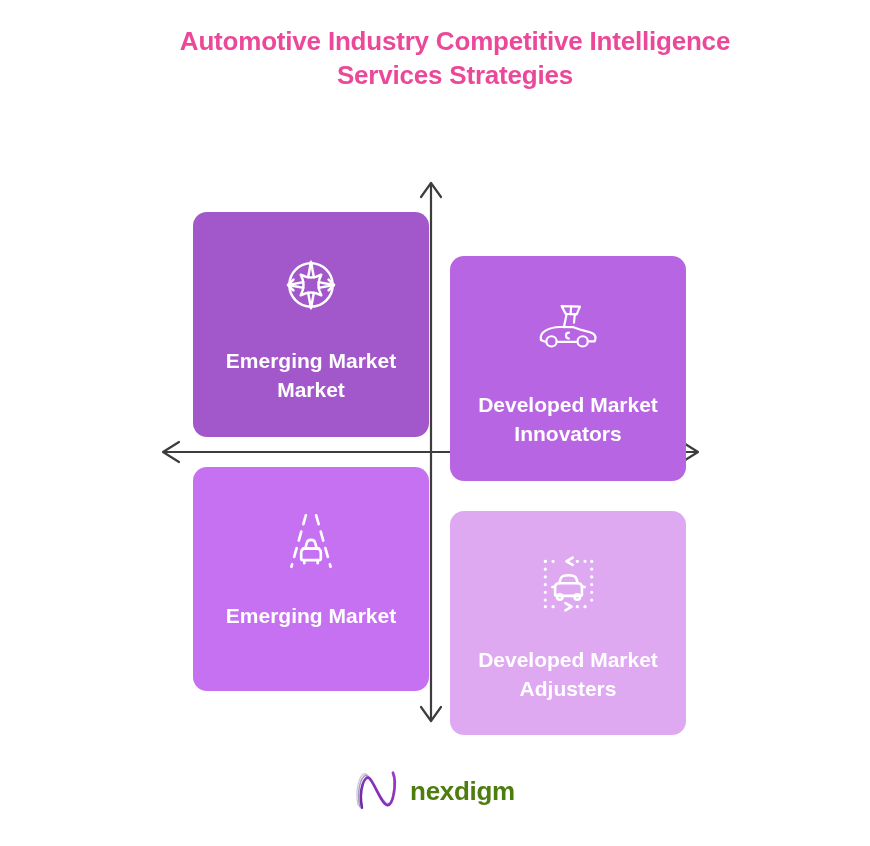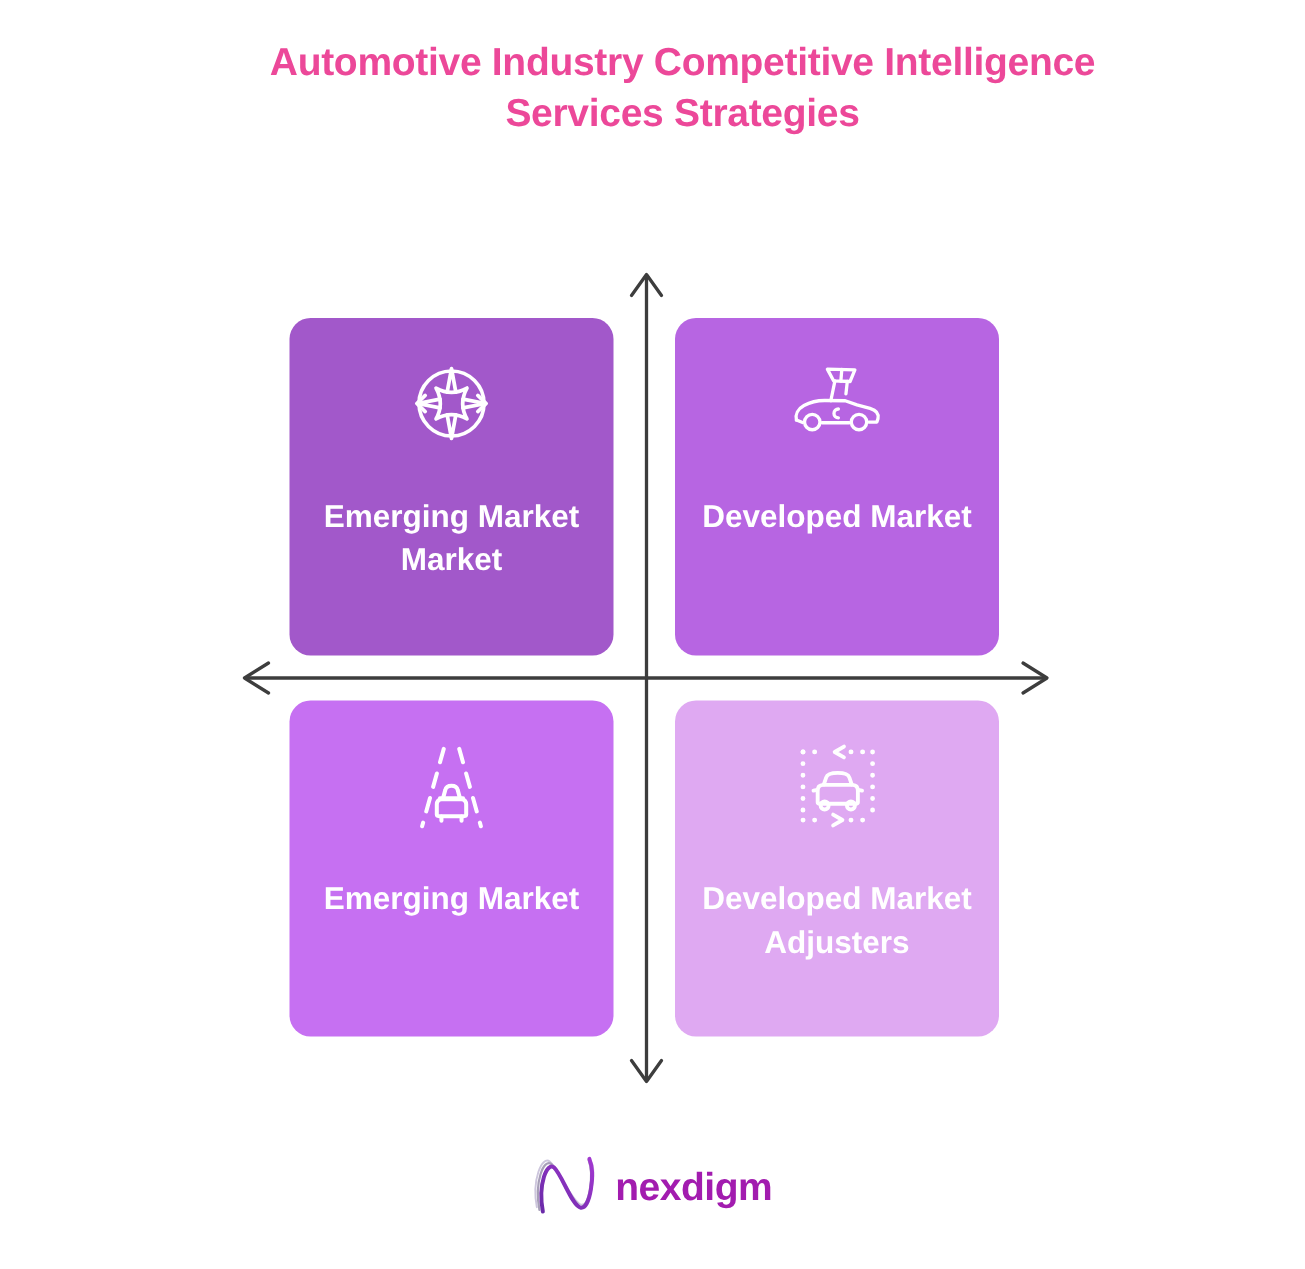--- a/index.html
+++ b/index.html
@@ -7,28 +7,28 @@
 
   .page-title{
     position:absolute;top:24px;left:0;width:100%;
     text-align:center;font-weight:bold;font-size:26px;line-height:34px;
     letter-spacing:-0.2px;
   }
 
   .axes-svg{position:absolute;left:0;top:0;z-index:1;}
 
   .quad-card{
-    position:absolute;width:216px;border-radius:14px;z-index:2;
+    position:absolute;width:236px;border-radius:14px;z-index:2;
     display:flex;flex-direction:column;align-items:center;
-    box-sizing:border-box;padding-top:24px;
+    box-sizing:border-box;padding-top:40px;
   }
   .quad-card.top{height:225px;top:212px;}
   .quad-card.bottom{height:224px;top:467px;}
   .quad-card.left{left:193px;}
-  .quad-card.right{left:450px;}
+  .quad-card.right{left:450px;margin-top:44px;}
 
   .quad-icon{width:66px;height:66px;display:block;}
   .quad-label{
     margin-top:28px;text-align:center;color:#ffffff;
     font-weight:bold;font-size:21px;line-height:29px;
   }
 
   .logo-row{
     position:absolute;top:768px;left:0;width:100%;
     display:flex;justify-content:center;align-items:center;gap:9px;z-index:2;
@@ -84,20 +84,21 @@
       <path d="M6.5,44 C5.5,40 7.5,36 12,33.5 C16.5,31 22,29.8 27,29.8 L42,30 L50.5,33 L60,35.5 C64.5,36.8 66.5,39.5 65.8,43 L65,45.5 L59,45.5"></path>
       <path d="M25,46 L45,46"></path>
       <path d="M6.5,44 L11,45.8"></path>
       <path d="M37,36 a3.2,3.2 0 0 0 0,6.4"></path>
       <circle cx="18" cy="45.5" r="5.6"></circle>
       <circle cx="52" cy="45.5" r="5.6"></circle>
     </g>
   </svg>
   <div class="quad-label">
     <div>Developed Market</div>
+    <div>Innovators</div>
   </div>
 </div>
 
 <div class="quad-card bottom left" style="background: rgb(198, 112, 242);">
   <svg class="quad-icon" viewBox="0 0 64 64">
     <g fill="none" stroke="#ffffff" stroke-width="2.6" stroke-linecap="round" stroke-linejoin="round">
       <path d="M27,8 L13,58" stroke-dasharray="9 7.5"></path>
       <path d="M37,8 L51,58" stroke-dasharray="9 7.5"></path>
       <path d="M26.5,40 L28,34.5 Q28.6,31.8 32,31.8 Q35.4,31.8 36,34.5 L37.5,40"></path>
       <path d="M24.5,40 L39.5,40"></path>
@@ -147,14 +148,14 @@
         <stop offset="0" stop-color="#6a2aa8"></stop>
         <stop offset="1" stop-color="#a238d0"></stop>
       </linearGradient>
     </defs>
     <g fill="none" stroke-linecap="round">
       <path d="M2.5,32 C-0.5,16 5.5,2 10,5.5 C14.5,9 23,29 28,30.5 C33,32 37,15 34.5,6.5" stroke="#cdc6dd" stroke-width="1.1"></path>
       <path d="M4,33.5 C1,17 6.5,3.5 11,7 C15.5,10.5 22.5,30.5 27.5,32 C32.5,33.5 36,13.5 32.5,4.5" stroke="#a79fb8" stroke-width="1.3"></path>
       <path d="M6,34.5 C3,18.5 8.5,5.5 12.5,9 C17,13 23,31.5 28,32.3 C33.5,33 36.5,12.5 33,4" stroke="url(#ng)" stroke-width="2.3"></path>
     </g>
   </svg>
-  <span class="logo-text" style="color: #a21caf;">nexdigm</span>
+  <span class="logo-text" style="color: #4d7c0f;">nexdigm</span>
 </div>
 
 </body></html>

